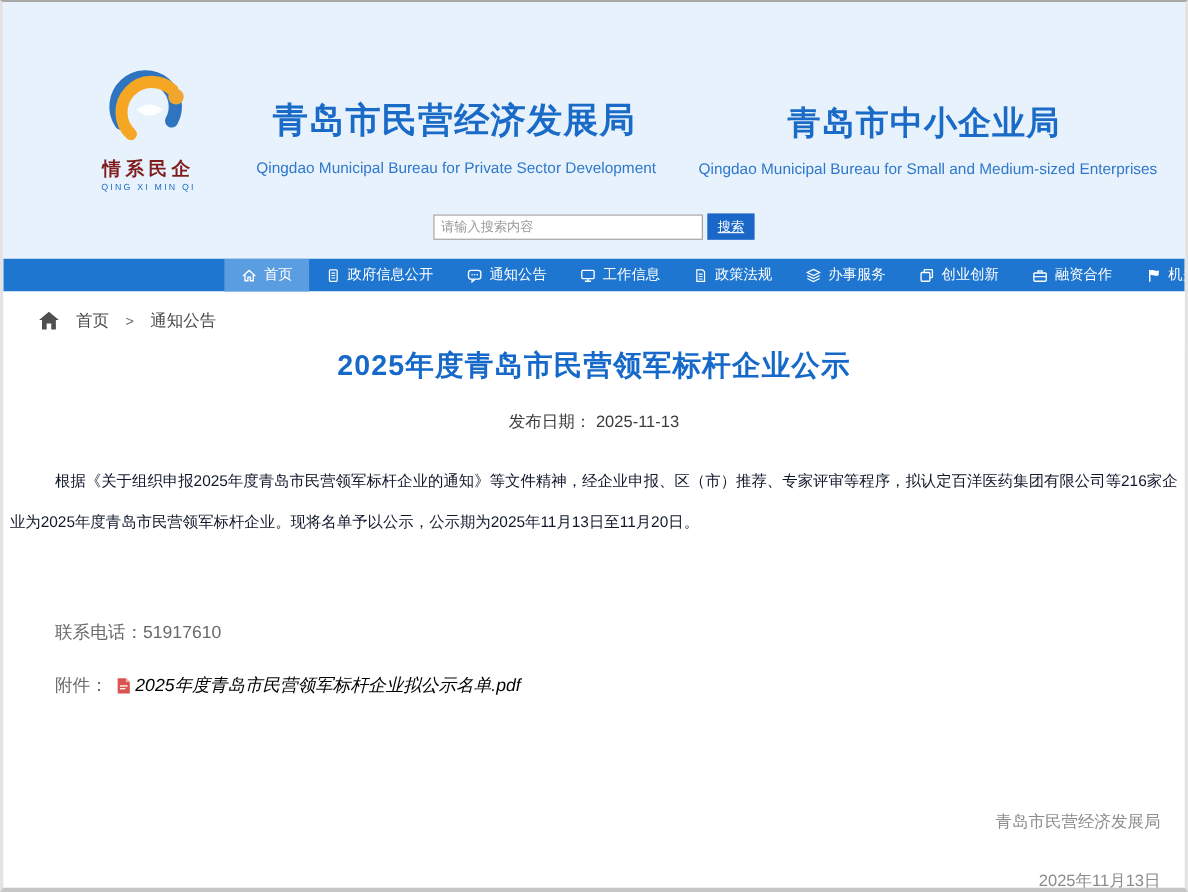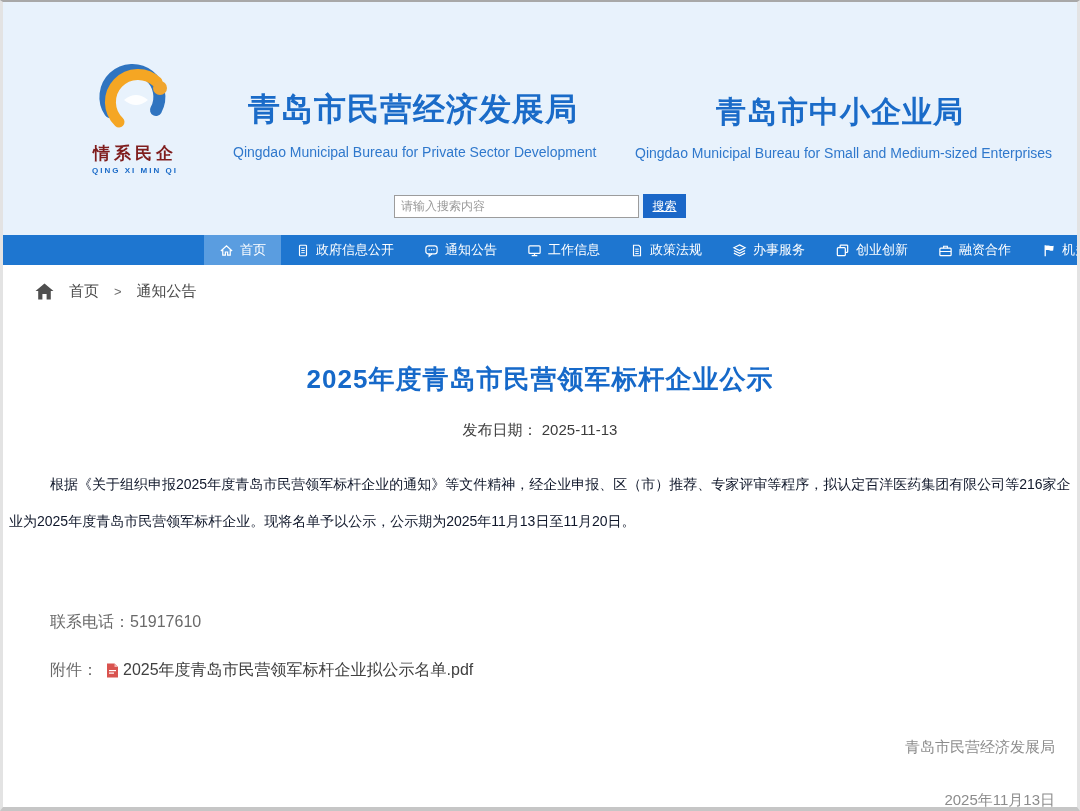--- a/index.html
+++ b/index.html
@@ -38,21 +38,21 @@
   .logo-mark { display: block; margin: 0 auto; }
   .logo-cn {
     color: #7f1d1d;
     font-weight: bold;
     font-size: 17px;
     letter-spacing: 4px;
     margin-top: 2px;
   }
   .logo-en {
     color: #1a6bc8;
-    font-weight: bold;
+    font-weight: normal;
     font-size: 8px;
     letter-spacing: 2px;
     margin-top: 1px;
   }
   .org-block { text-align: center; }
   .org1 { margin-left: 8px; margin-top: 28px; width: 360px; }
   .org2 { margin-left: 42px; margin-top: 32px; width: 410px; }
   .org-title {
     color: #1a6bc8;
     font-weight: bold;
@@ -130,21 +130,20 @@
   .breadcrumb .crumb { cursor: pointer; }
   .breadcrumb .sep { color: #6e6e6e; font-size: 13px; }
 
   
   .article { padding: 0 6px; }
   .article-title {
     text-align: center;
     color: #1669c9;
     font-size: 26px;
     font-weight: bold;
-    margin-top: 47px;
     letter-spacing: 1px;
   }
   .article-date {
     text-align: center;
     color: #3c3c3c;
     font-size: 15px;
     font-weight: normal;
     margin-top: 24px;
   }
   .article-body {
@@ -164,23 +163,24 @@
     color: #6a6a6a;
     font-size: 16px;
     margin-top: 27px;
     padding-left: 41px;
     display: flex;
     align-items: center;
     gap: 4px;
   }
   .attachment-line .pdf-icon { display: inline-flex; margin-left: 4px; }
   .attachment-link {
-    color: #404040;
+    color: #000000;
     text-decoration: none;
     cursor: pointer;
+    font-style: italic;
   }
 
   
   .footer {
     position: absolute;
     right: 22px;
     bottom: 0;
     text-align: right;
     color: #8c8c8c;
     font-size: 15px;

